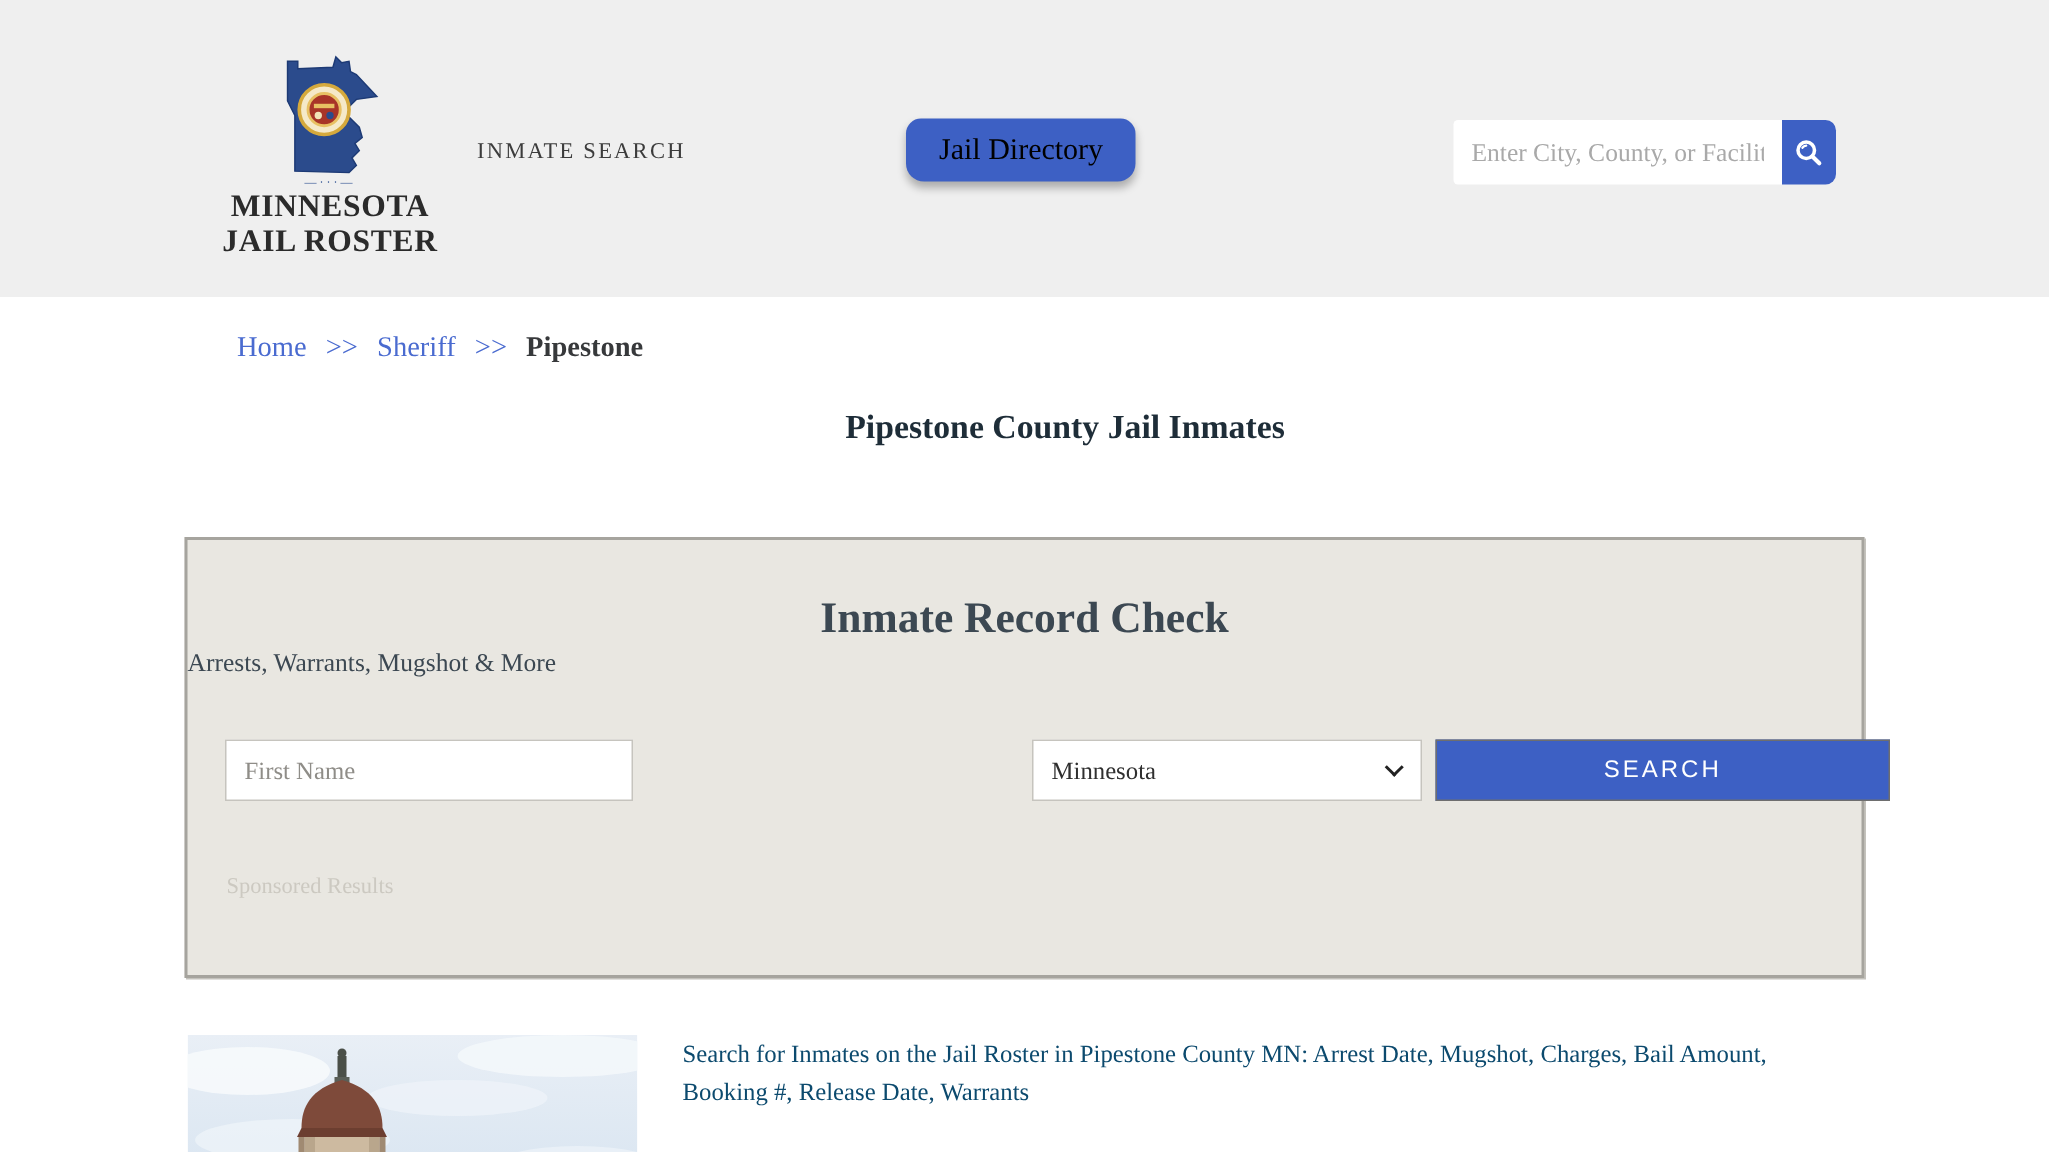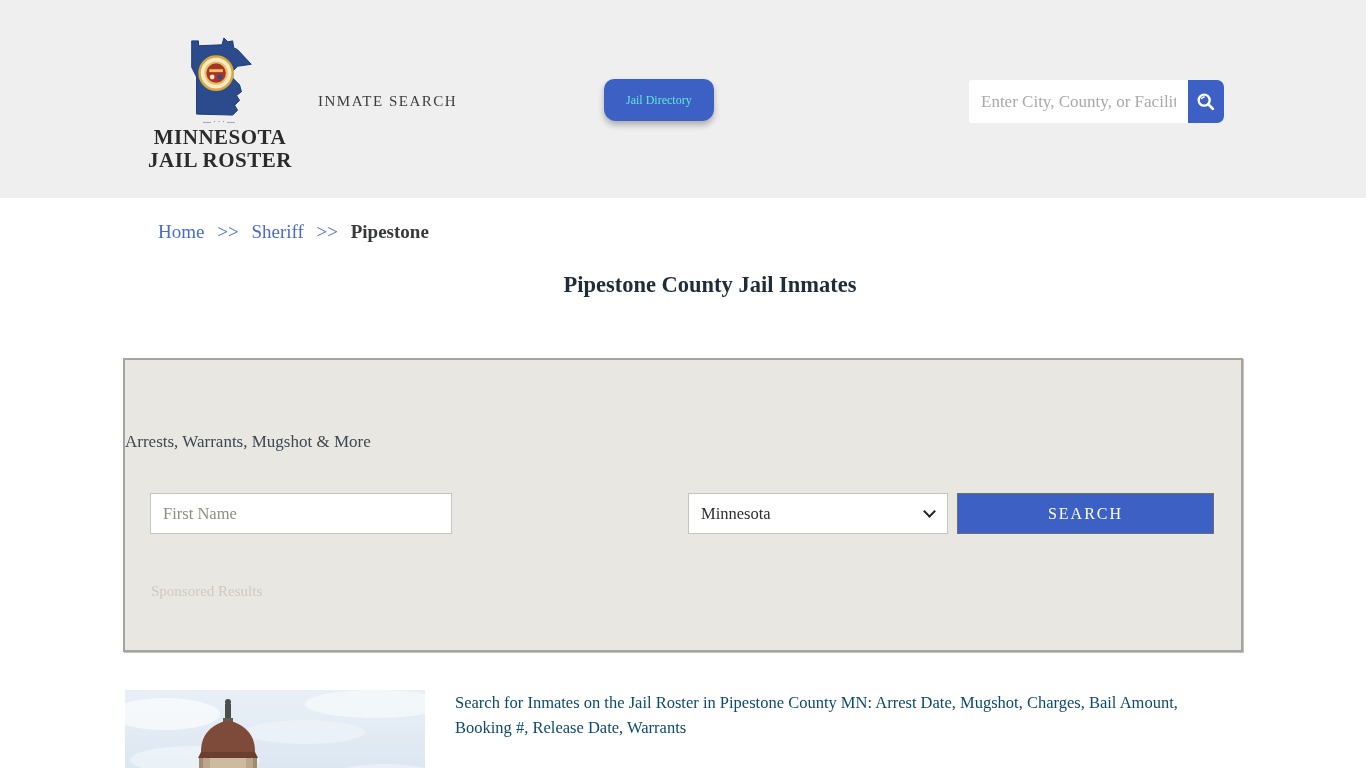--- a/index.html
+++ b/index.html
@@ -9,22 +9,22 @@
 
   
   .header { position:absolute; left:0; top:0; width:1366px; height:198px; background:#efefef; }
   .logo { position:absolute; left:148px; top:36px; width:144px; text-align:center; cursor:pointer; }
   .logo-state { display:block; margin:0 auto; }
   .logo-divider { font-size:8px; letter-spacing:2px; color:#2a4d8f; line-height:8px; }
   .logo-line { font-weight:bold; font-size:21px; line-height:23px; color:#2b2b2b; letter-spacing:0.5px; }
   .tagline { position:absolute; left:318px; top:93px; font-size:15px; letter-spacing:1.5px; color:#3c3c3c; }
 
   .nav-tabs { position:absolute; left:604px; top:79px; height:42px; display:flex; gap:3px; }
-  .tab-btn { height:42px; padding:0 22px; background:#3d60c4; color:#5eead4; border:none;
-             font-family:"Liberation Serif", serif; font-size:12px; border-radius:10px 10px 12px 12px;
+  .tab-btn { height:42px; padding:0 22px; background:#3d60c4; color:#000000; border:none;
+             font-family:"Liberation Serif", serif; font-size:20px; border-radius:10px 10px 12px 12px;
              box-shadow:0 4px 6px rgba(0,0,0,0.28); cursor:pointer; }
 
   .hdr-search { position:absolute; left:969px; top:80px; height:43px; display:flex; }
   .hdr-search-input { width:219px; height:43px; border:none; background:#ffffff; border-radius:3px 0 0 3px;
              padding:0 12px; font-family:"Liberation Serif", serif; font-size:17px; color:#555; outline:none; }
   .hdr-search-input::placeholder { color:#a9a9a9; }
   .hdr-search-btn { width:36px; height:43px; background:#3d60c4; border:none; border-radius:0 7px 7px 0;
              display:flex; align-items:center; justify-content:center; cursor:pointer; }
 
   
@@ -41,30 +41,30 @@
   .record-box { position:absolute; left:123px; top:358px; width:1120px; height:294px;
                 background:#e9e7e1; border:2px solid #a6a49e; box-shadow:1px 1px 0 #c4c2bc; }
   .record-title { position:absolute; left:0; top:36px; width:100%; text-align:center;
                   font-size:29px; font-weight:600; color:#3c4852; }
   .record-subtitle { position:absolute; left:0; top:72px; width:100%; 
                   font-size:17px; color:#3c4852; }
   .record-form { position:absolute; left:0; top:133px; width:100%; height:42px; }
   .rc-input { position:absolute; height:41px; border:1px solid #c6c4be; background:#ffffff;
               padding:0 12px; font-family:"Liberation Serif", serif; font-size:16.5px; color:#444; outline:none; }
   .rc-input::placeholder { color:#8f8d88; }
-  .rc-first { left:25px;  width:302px; }
+  .rc-first { left:25px;  width:272px; }
   .rc-last  { left:294px; width:260px; }
   .rc-select-wrap { position:absolute; left:563px; width:260px; height:41px; }
   .rc-select { width:100%; height:41px; border:1px solid #c6c4be; background:#ffffff;
                -webkit-appearance:none; appearance:none; padding:0 12px;
                font-family:"Liberation Serif", serif; font-size:16.5px; color:#2f2f2f; outline:none; }
   .rc-chevron { position:absolute; right:14px; top:14px; width:9px; height:9px; pointer-events:none;
                 border-right:2.5px solid #222; border-bottom:2.5px solid #222; transform:rotate(45deg); }
-  .rc-search-btn { position:absolute; left:832px; width:257px; height:41px; background:#3d60c4;
-               border:1px solid #6e6e6e; color:#ffffff; font-family:Liberation Serif, serif;
+  .rc-search-btn { position:absolute; left:832px; width:303px; height:41px; background:#3d60c4;
+               border:1px solid #6e6e6e; color:#ffffff; font-family:Liberation Sans, sans-serif;
                font-size:16px; letter-spacing:2px; cursor:pointer; }
   .sponsored { position:absolute; left:26px; top:223px; font-size:15px; color:#ccc9c1; }
 
   
   .content-photo { position:absolute; left:125px; top:690px; width:300px; height:200px; overflow:hidden; }
   .content-text { position:absolute; left:455px; top:691px; width:740px; }
   .intro-p { font-size:16.5px; line-height:24.5px; color:#0c4a6e; }
   .body-p  { margin-top:26px; font-size:16.5px; line-height:24.5px; color:#2e3b49; }
 </style>
 </head>
@@ -112,20 +112,21 @@
     <a class="crumb-link">Home</a>
     <span class="crumb-sep">&gt;&gt;</span>
     <a class="crumb-link">Sheriff</a>
     <span class="crumb-sep">&gt;&gt;</span>
     <span class="crumb-current">Pipestone</span>
   </div>
 
   <h1 class="page-title">Pipestone County Jail Inmates</h1>
 
   <div class="record-box">
+    <div class="record-title">Inmate Record Check</div>
     <div class="record-subtitle">Arrests, Warrants, Mugshot &amp; More</div>
 
     <div class="record-form">
       <input class="rc-input rc-first" type="text" placeholder="First Name" style="">
       <div class="rc-select-wrap">
         <select class="rc-select">
           <option>Minnesota</option>
         </select>
         <span class="rc-chevron"></span>
       </div>

